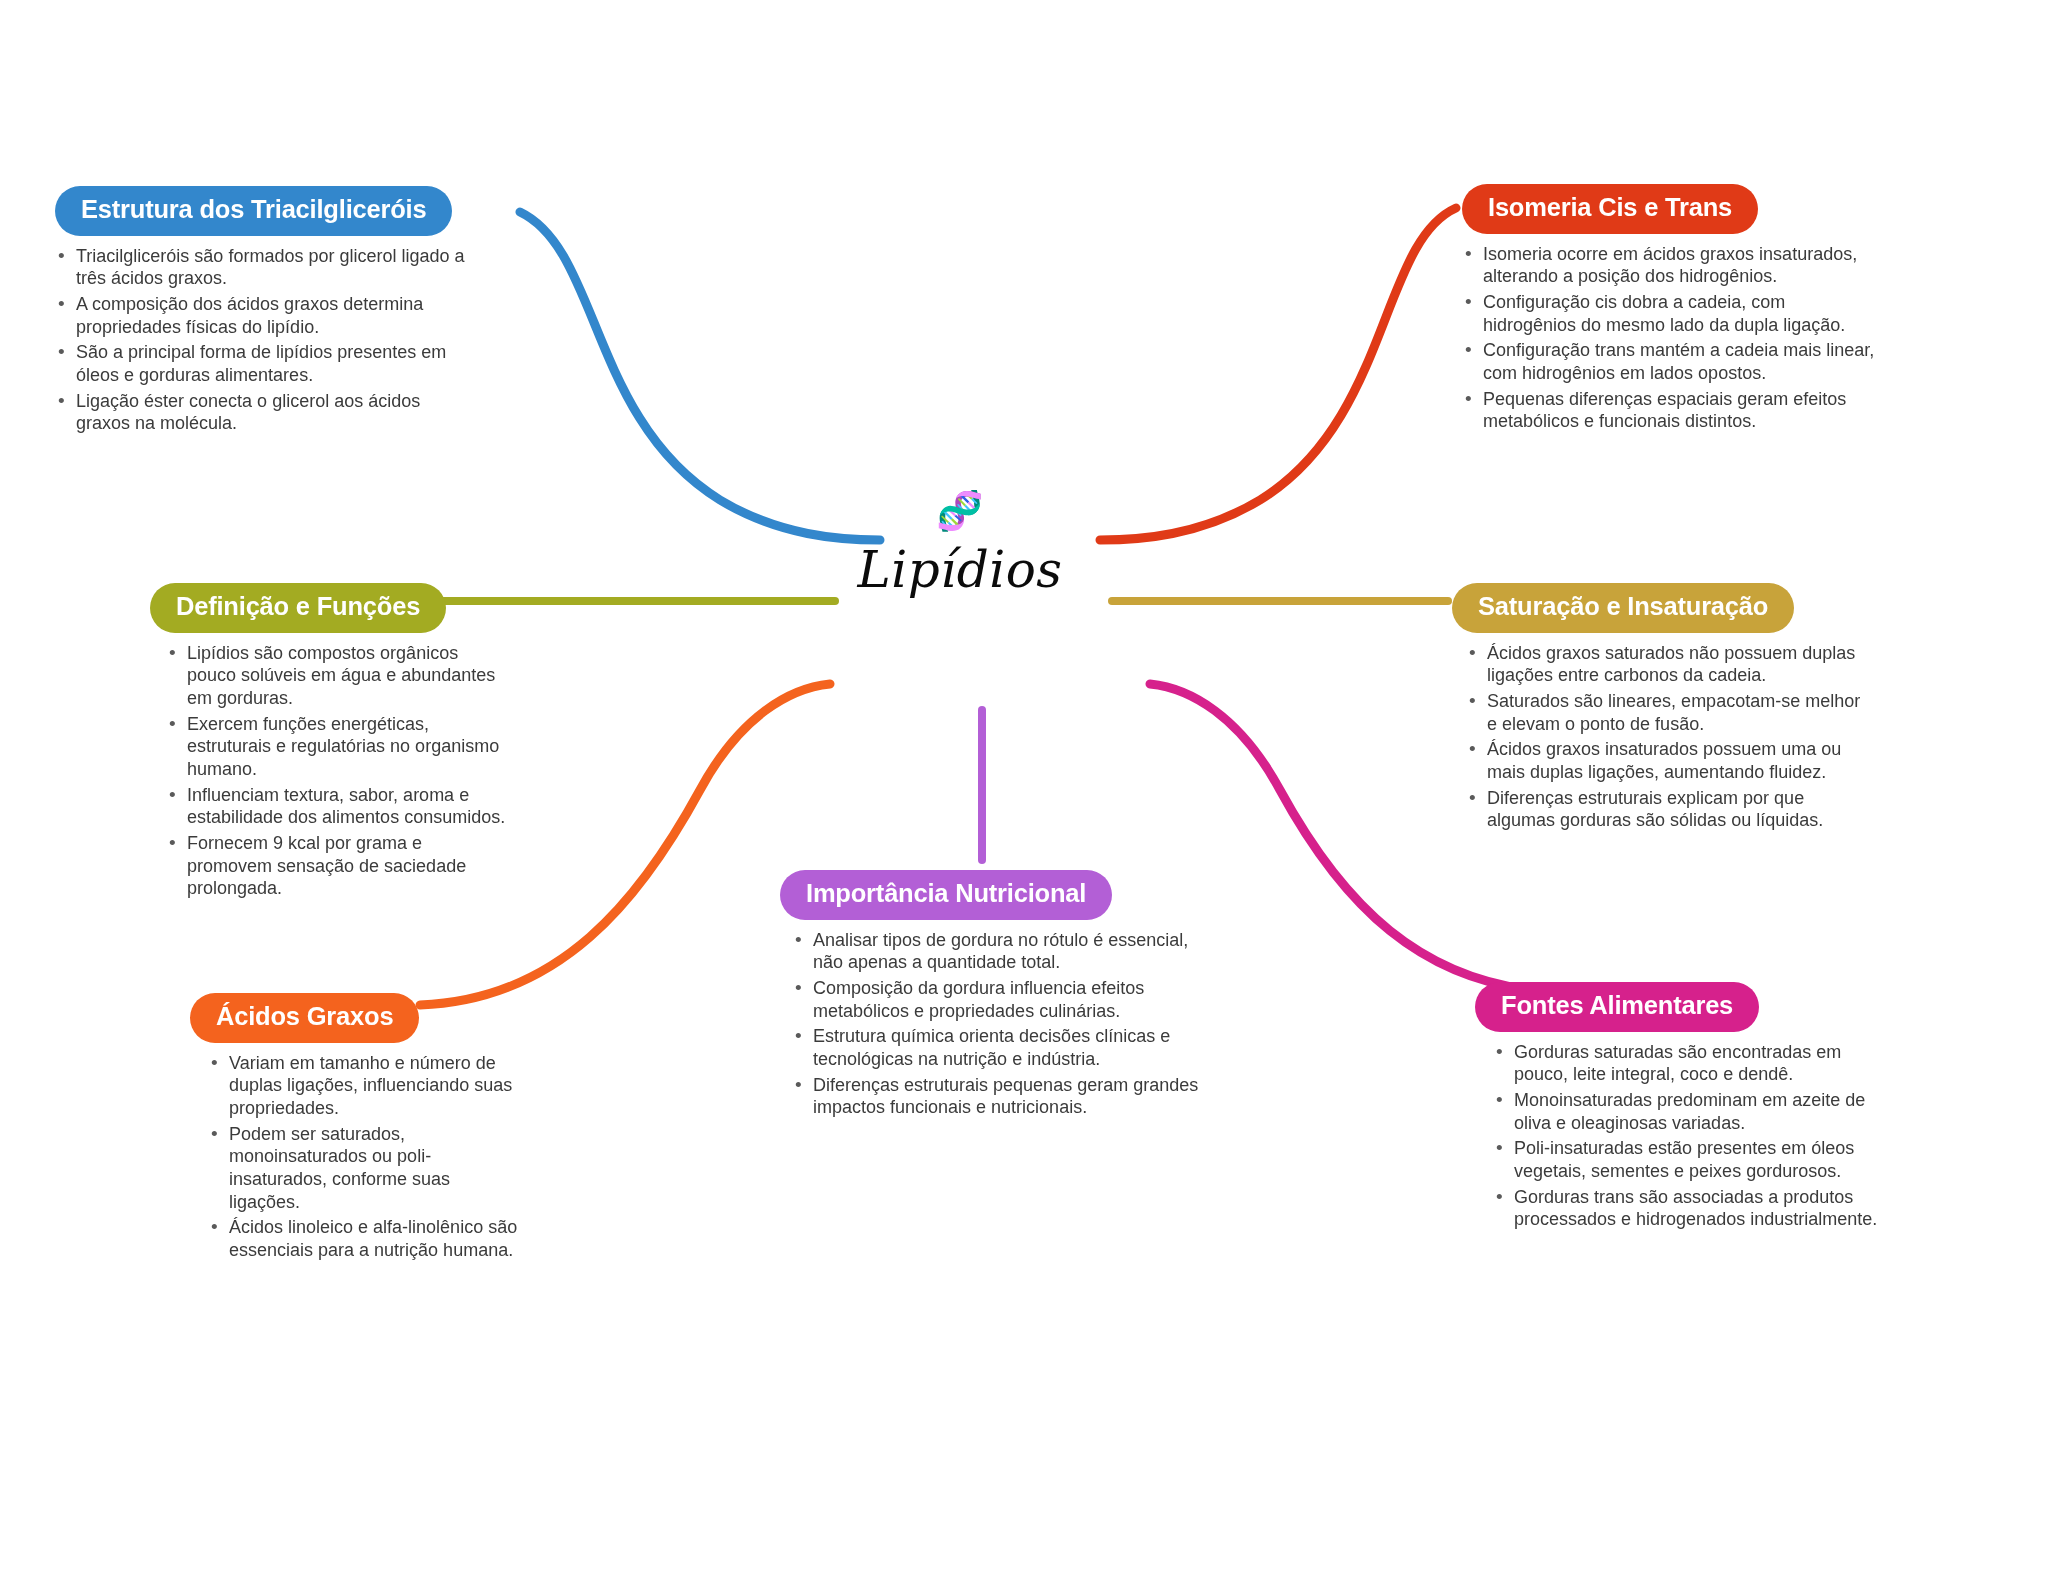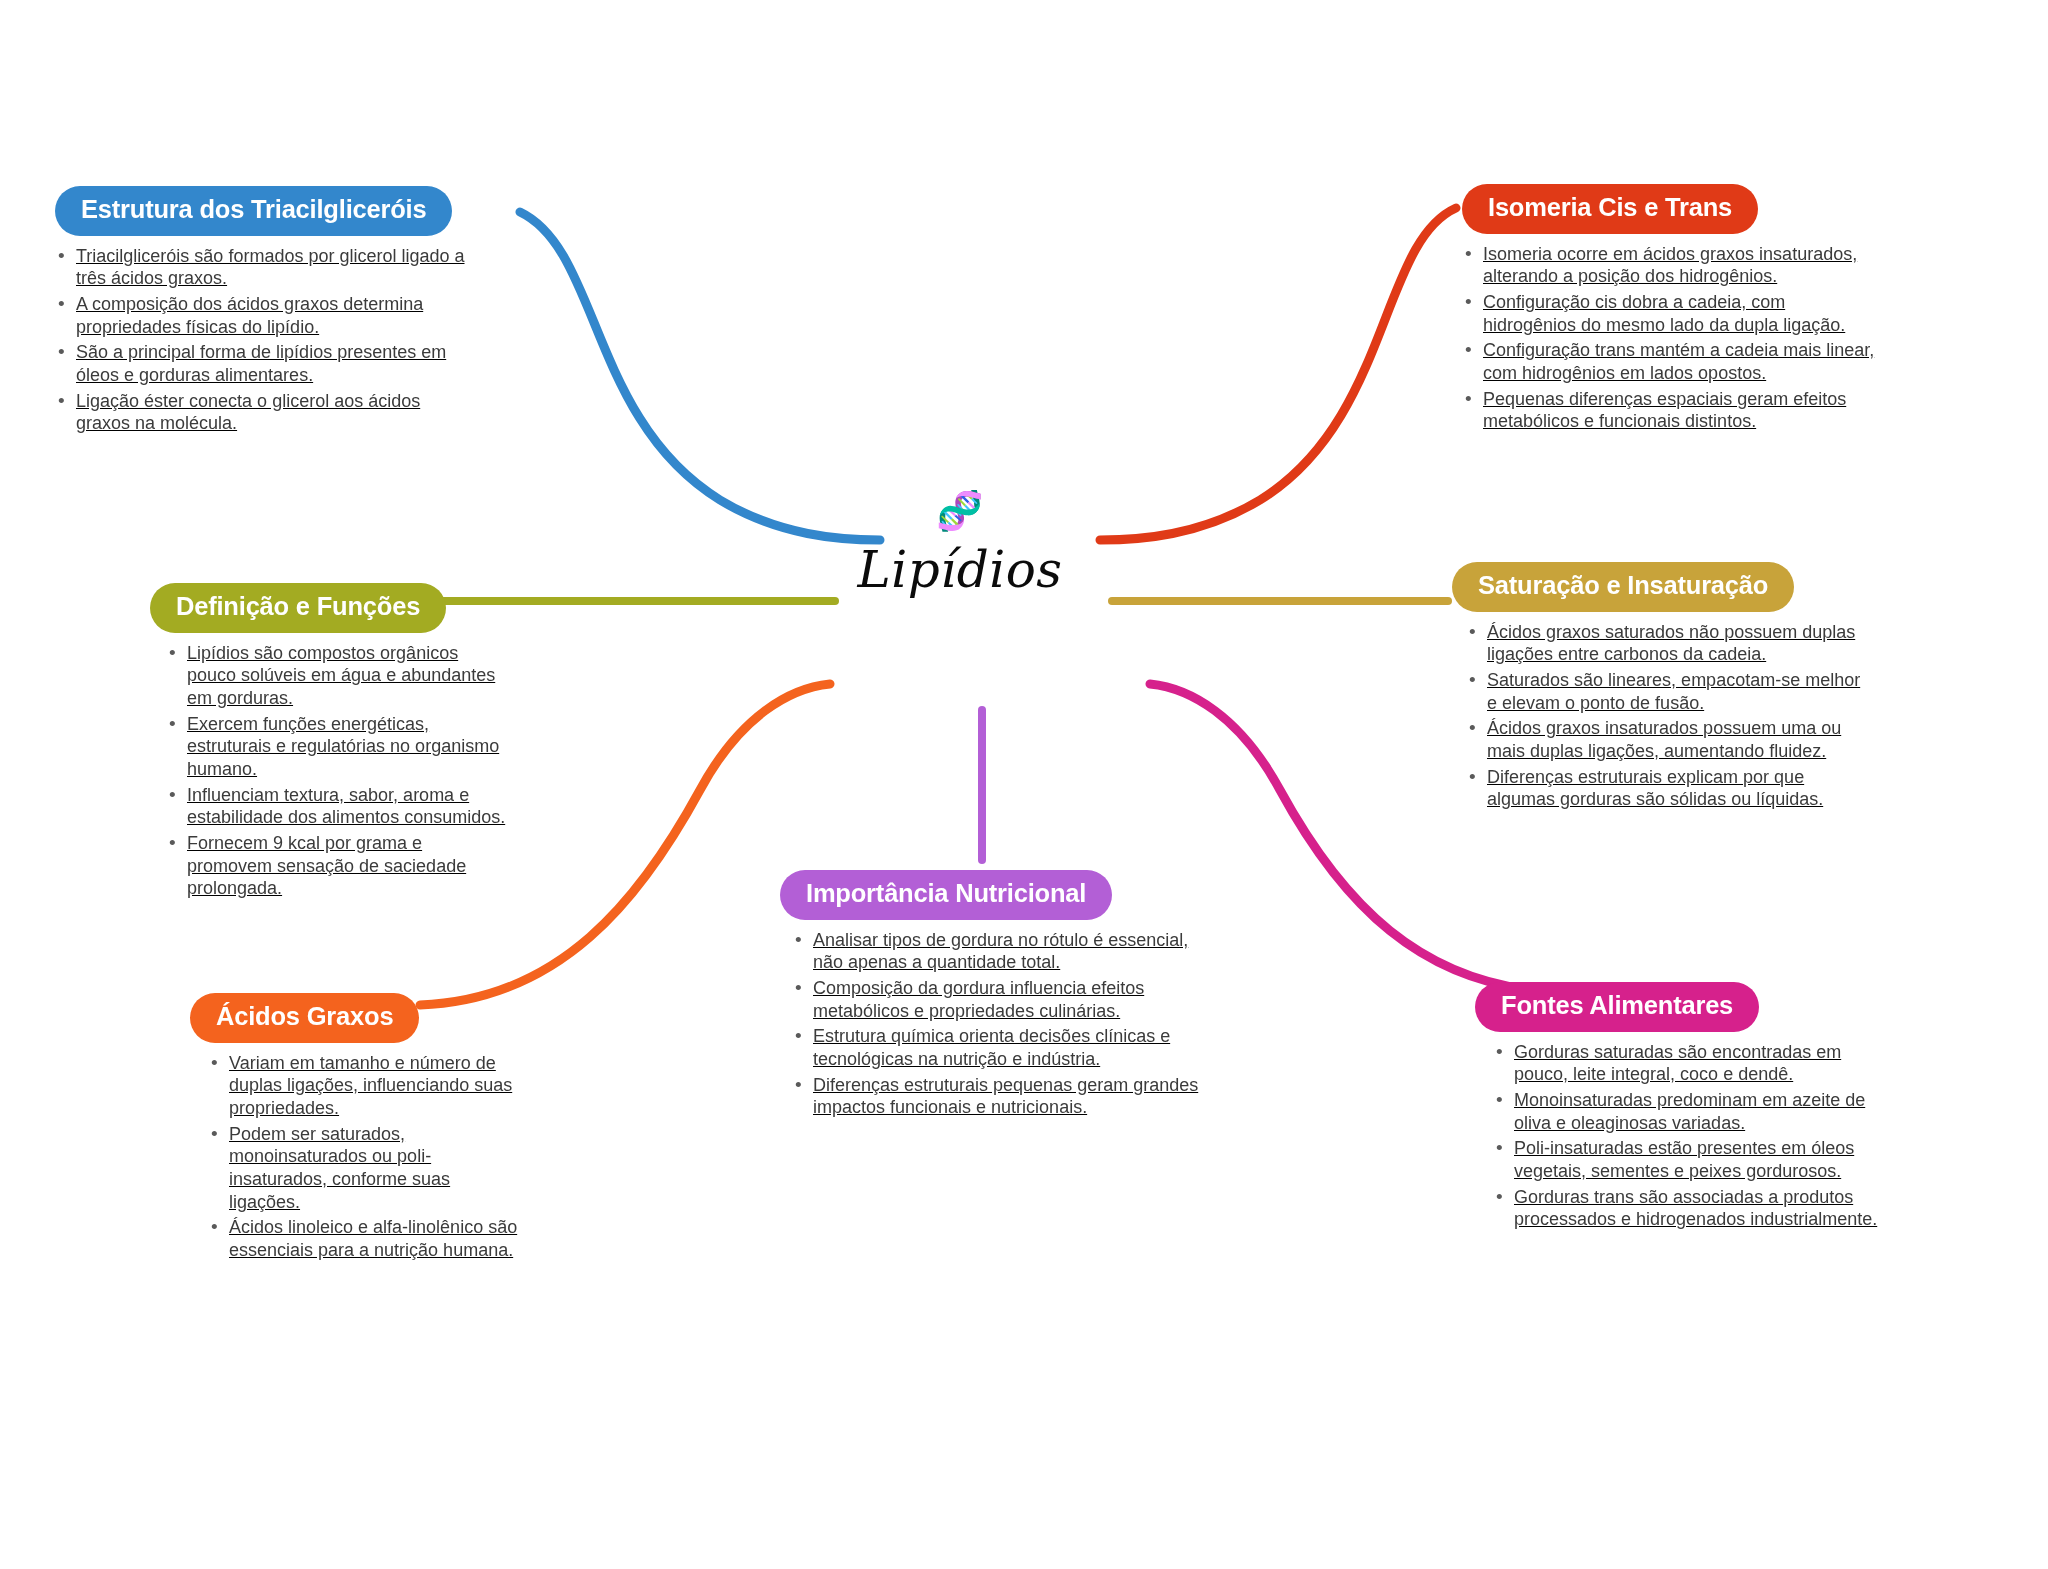--- a/index.html
+++ b/index.html
@@ -52,21 +52,20 @@
     font-size: 50px;
     line-height: 1.05;
     color: #0b0b0b;
     letter-spacing: 0.5px;
     margin-top: 6px;
   }
 
   
   .branch {
     position: absolute;
-    text-decoration: underline;
   }
   .badge {
     display: inline-block;
     border-radius: 999px;
     color: #ffffff;
     font-weight: bold;
     font-size: 25.5px;
     line-height: 1;
     padding: 11px 26px 13px 26px;
     white-space: nowrap;
@@ -96,21 +95,21 @@
 
   
   .b-estrutura { left: 55px;  top: 186px; width: 420px; }
   .b-estrutura .bullets { margin-left: 0px; }
 
   .b-isomeria  { left: 1462px; top: 184px; width: 420px; }
 
   .b-definicao { left: 150px;  top: 583px; width: 360px; }
   .b-definicao .bullets { margin-left: 16px; }
 
-  .b-saturacao { left: 1452px; top: 562px; width: 420px; }
+  .b-saturacao { left: 1452px; top: 583px; width: 420px; }
   .b-saturacao .bullets { margin-left: 14px; }
 
   .b-acidos    { left: 190px;  top: 993px; width: 330px; }
   .b-acidos .bullets { margin-left: 18px; }
 
   .b-nutricional { left: 780px; top: 870px; width: 420px; }
   .b-nutricional .bullets { margin-left: 12px; }
 
   .b-fontes    { left: 1475px; top: 982px; width: 410px; }
   .b-fontes .bullets { margin-left: 18px; }

